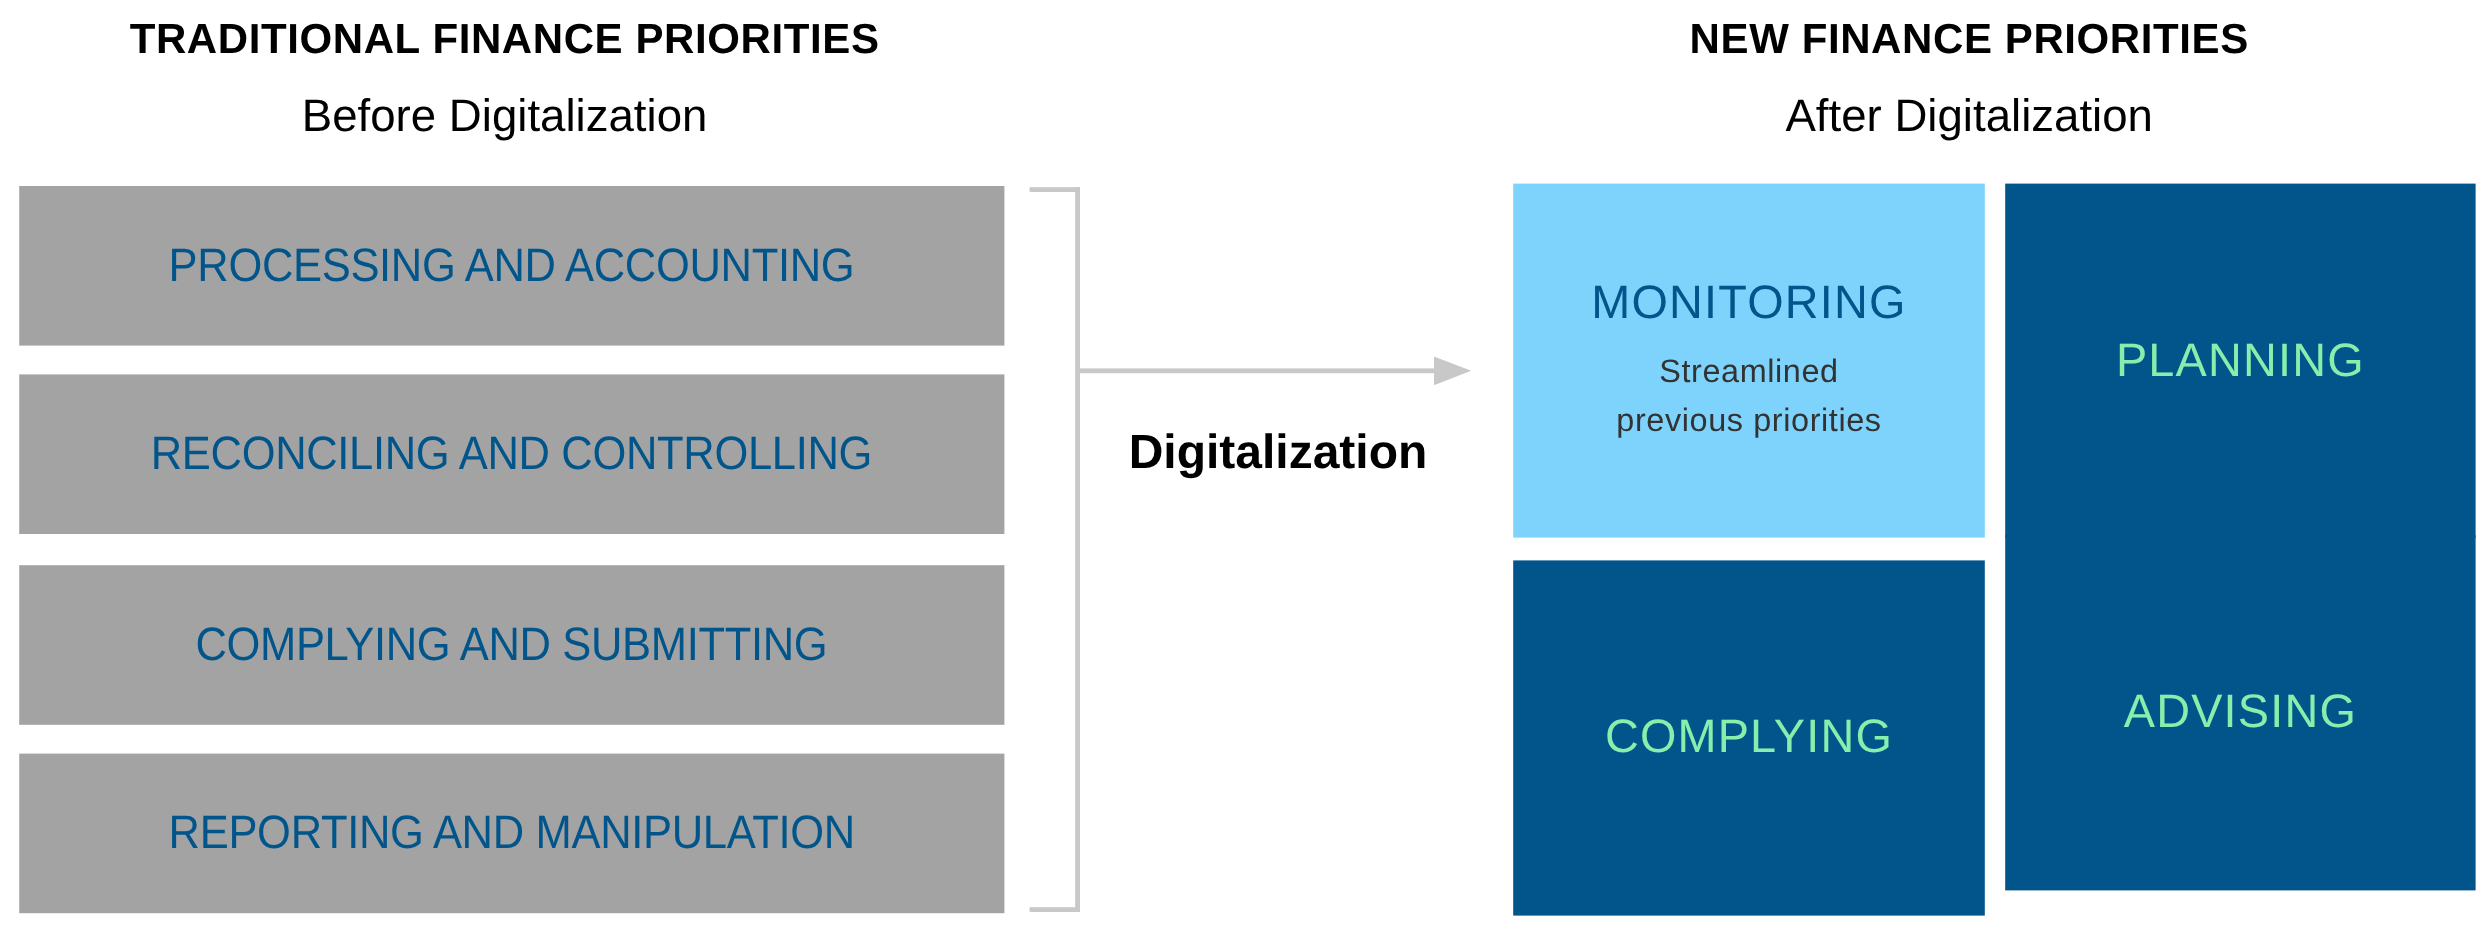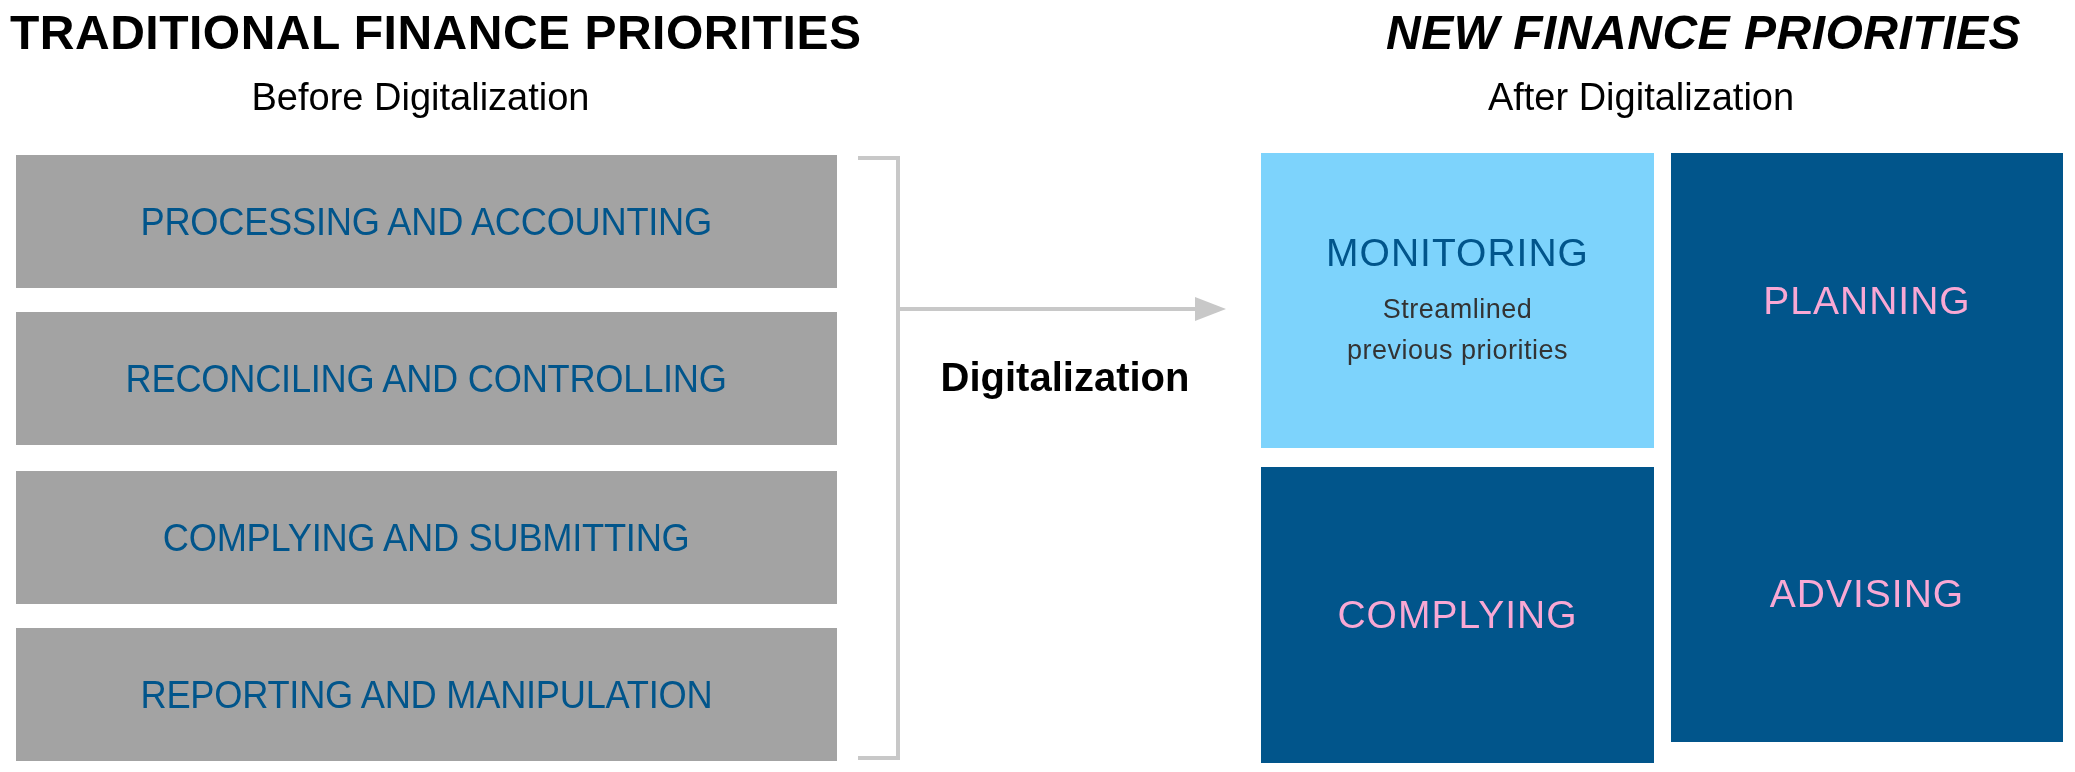--- a/index.html
+++ b/index.html
@@ -13,24 +13,24 @@
     position: relative;
     overflow: hidden;
     font-family: "Liberation Sans", sans-serif;
   }
   .abs { position: absolute; }
   .hdr-title {
     position: absolute;
     top: 8px;
     height: 50px;
     line-height: 50px;
-    font-size: 48px;
+    font-size: 35px;
     font-weight: bold;
     color: #000000;
-    text-align: right;
+    text-align: center;
     white-space: nowrap;
     letter-spacing: 0.5px;
   }
   .hdr-sub {
     position: absolute;
     top: 72px;
     height: 50px;
     line-height: 50px;
     font-size: 38px;
     color: #000000;
@@ -62,21 +62,21 @@
     justify-content: center;
   }
   .new-box.light { background: #7dd3fc; }
   .new-box.dark { background: #01558b; }
   .new-label {
     font-size: 39px;
     white-space: nowrap;
     letter-spacing: 1px;
   }
   .new-box.light .new-label { color: #01558b; }
-  .new-box.dark .new-label { color: #f9a8d4; }
+  .new-box.dark .new-label { color: #86efac; }
   .new-desc {
     margin-top: 14px;
     font-size: 27px;
     line-height: 41px;
     color: #333333;
     text-align: center;
     letter-spacing: 0.5px;
   }
   .line { position: absolute; background: #c8c8c8; }
   .transition-label {
@@ -118,21 +118,21 @@
   <div class="line" style="left:858px; top:756px; width:42px; height:4px;"></div>
 </div>
 <div>
   <div class="line" style="left:898px; top:307px; width:300px; height:4px;"></div>
   <svg class="abs" style="left:1195px; top:297px;" width="32" height="24" viewBox="0 0 32 24">
     <polygon points="0,0 31,12 0,24" fill="#c8c8c8"></polygon>
   </svg>
 </div>
 <div class="transition-label">Digitalization</div>
 
-<div class="hdr-title" style="left:1261px; width:760px;font-style:italic;">NEW FINANCE PRIORITIES</div>
+<div class="hdr-title" style="left:1261px; width:760px;">NEW FINANCE PRIORITIES</div>
 <div class="hdr-sub" style="left:1261px; width:760px;">After Digitalization</div>
 
 <div class="new-box light" style="left:1261px; top:153px; width:393px; height:295px;">
   <span class="new-label">MONITORING</span>
   <div class="new-desc">
     <div>Streamlined</div>
     <div>previous priorities</div>
   </div>
 </div>
 <div class="new-box dark" style="left:1671px; top:153px; width:392px; height:295px;">

